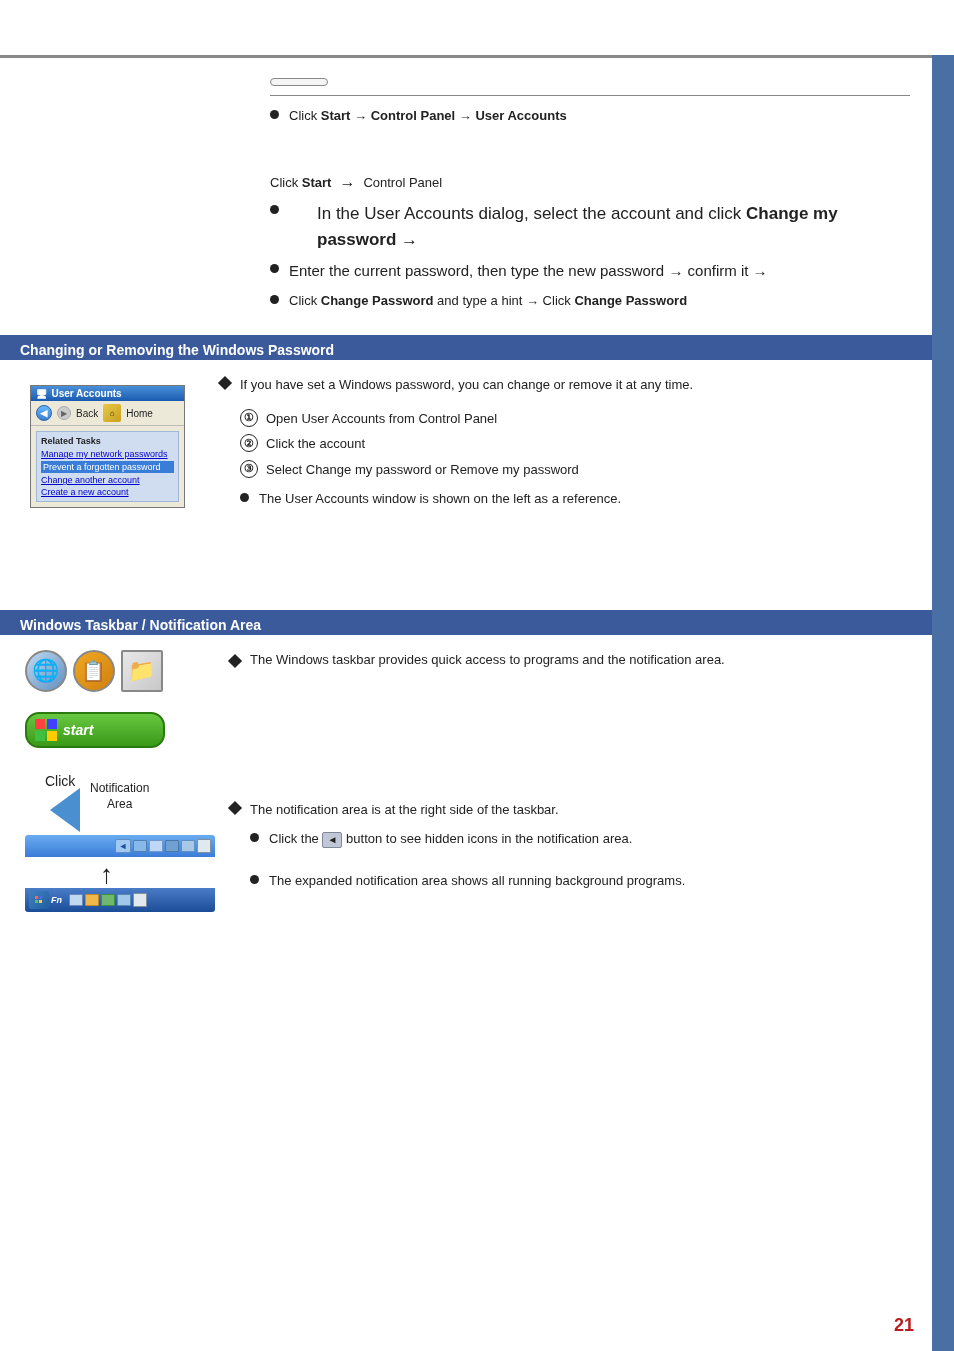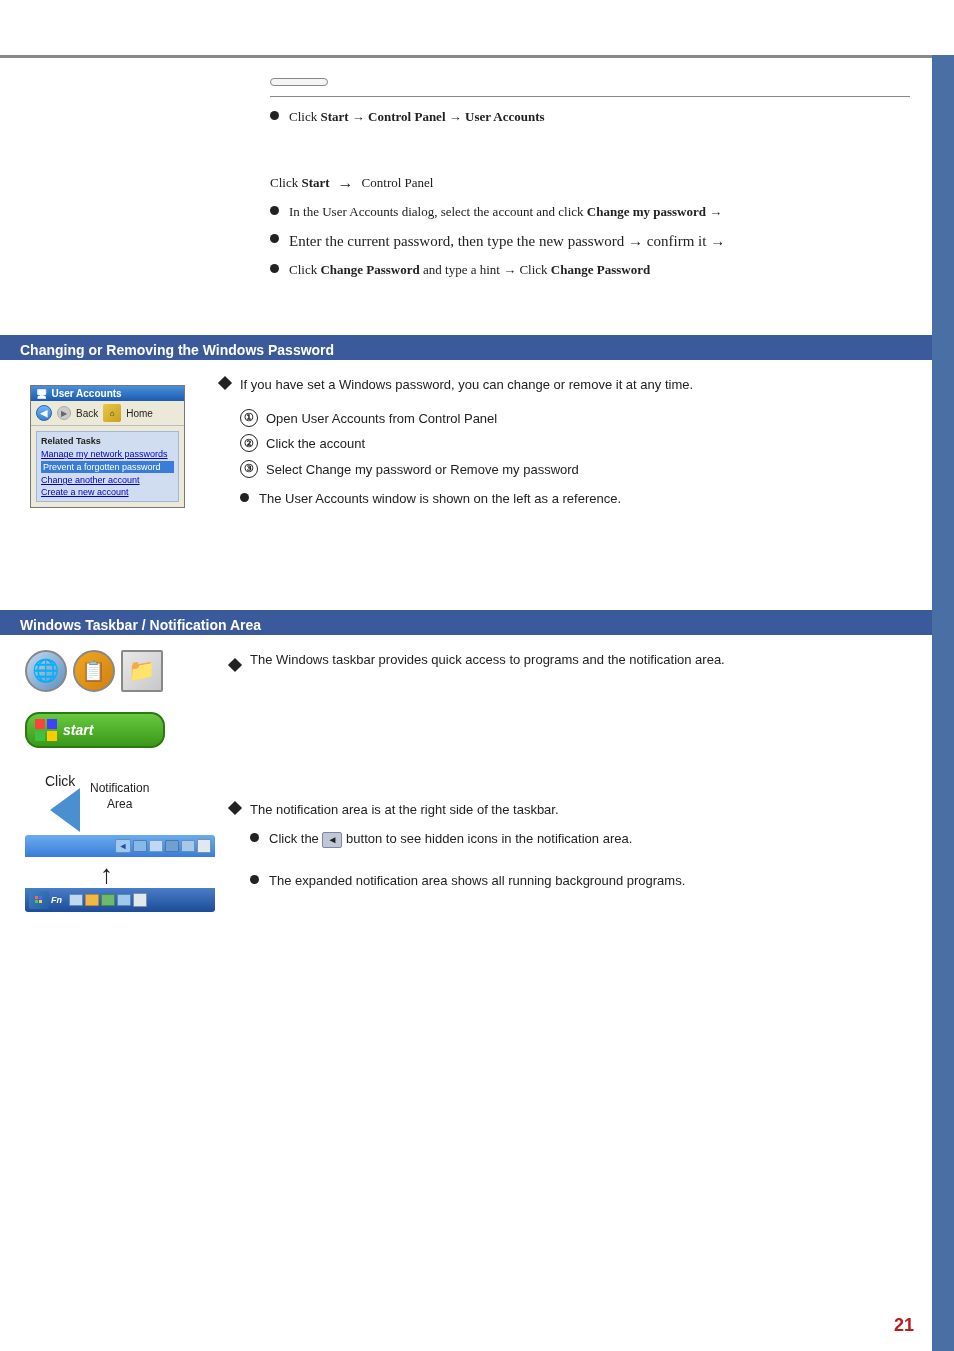--- a/index.html
+++ b/index.html
@@ -23,21 +23,21 @@
       bottom: 0;
     }
   </style>
 </head>
 <body>
 
 <div style="position:absolute; top:55px; left:0; right:22px; height:3px; background:#888;"></div>
 
 <div class="right-sidebar-bar"></div>
 
-<div style="position:absolute; top:58px; left:0; right:22px; background:#fff; padding: 20px 45px 15px 270px; font-family: Liberation Serif, serif;">
+<div style="position:absolute; top:58px; left:0; right:22px; background:#fff; padding: 20px 45px 15px 270px;">
 
   
   <div style="display:inline-block; border:1.5px solid #888; border-radius:20px; padding:3px 28px; font-size:12px; background:#f5f5f5; margin-bottom:6px;"></div>
   <div style="width:640px; height:1px; background:#888; margin-bottom:10px;"></div>
 
   
   <div style="display:flex; align-items:flex-start; margin-bottom:10px;">
     <div style="width:9px;height:9px;background:#222;border-radius:50%;margin-right:10px;margin-top:4px;flex-shrink:0;"></div>
     <span style="font-size:13px; line-height:1.5;">
       Click <strong>Start</strong> <span style="font-weight:bold;">→</span> <strong>Control Panel</strong> <span style="font-weight:bold;">→</span> <strong>User Accounts</strong>
@@ -52,21 +52,21 @@
   
   <div style="display:flex; align-items:center; margin-bottom:10px; font-size:13px;">
     <span style="margin-right:8px; font-size:13px;">Click <strong>Start</strong></span>
     <span style="font-weight:bold; font-size:16px;">→</span>
     <span style="margin-left:8px;">Control Panel</span>
   </div>
 
   
   <div style="display:flex; align-items:flex-start; margin-bottom:8px;">
     <div style="width:9px;height:9px;background:#222;border-radius:50%;margin-right:10px;margin-top:4px;flex-shrink:0;"></div>
-    <span style="font-size:13px; line-height:1.5;">
+    <span style="font-size:17px; line-height:1.5;margin-left:28px;">
       In the User Accounts dialog, select the account and click <strong>Change my password</strong> <span style="font-weight:bold;">→</span>
     </span>
   </div>
 
   
   <div style="display:flex; align-items:flex-start; margin-bottom:8px;">
     <div style="width:9px;height:9px;background:#222;border-radius:50%;margin-right:10px;margin-top:4px;flex-shrink:0;"></div>
     <span style="font-size:15px; line-height:1.5;">
       Enter the current password, then type the new password <span style="font-weight:bold;">→</span> confirm it <span style="font-weight:bold;">→</span>
     </span>
@@ -213,21 +213,21 @@
         <div style="width:14px;height:12px;background:#f0b848;border:1px solid #c08828;border-radius:1px;"></div>
         <div style="width:14px;height:12px;background:#70b870;border:1px solid #409040;border-radius:1px;"></div>
         <div style="width:14px;height:12px;background:#a0c8e8;border:1px solid #5888b8;border-radius:1px;"></div>
         <div style="width:14px;height:14px;background:#e0e8f0;border:1px solid #8090a0;border-radius:1px;"></div>
       </div>
     </div>
   </div>
 
   <div style="margin-left:230px; padding: 15px 30px 15px 0;">
 
-    <div style="display:flex; align-items:flex-end; margin-bottom:20px;">
+    <div style="display:flex; align-items:center; margin-bottom:20px;">
       <div style="width:10px;height:10px;background:#222;transform:rotate(45deg);margin-right:10px;margin-top:3px;flex-shrink:0;"></div>
       <span style="font-size:13px; line-height:1.5;">The Windows taskbar provides quick access to programs and the notification area.</span>
     </div>
 
     <div style="height:110px;"></div>
 
     <div style="display:flex; align-items:flex-start; margin-bottom:10px;">
       <div style="width:10px;height:10px;background:#222;transform:rotate(45deg);margin-right:10px;margin-top:3px;flex-shrink:0;"></div>
       <span style="font-size:13px; line-height:1.5;">The notification area is at the right side of the taskbar.</span>
     </div>

